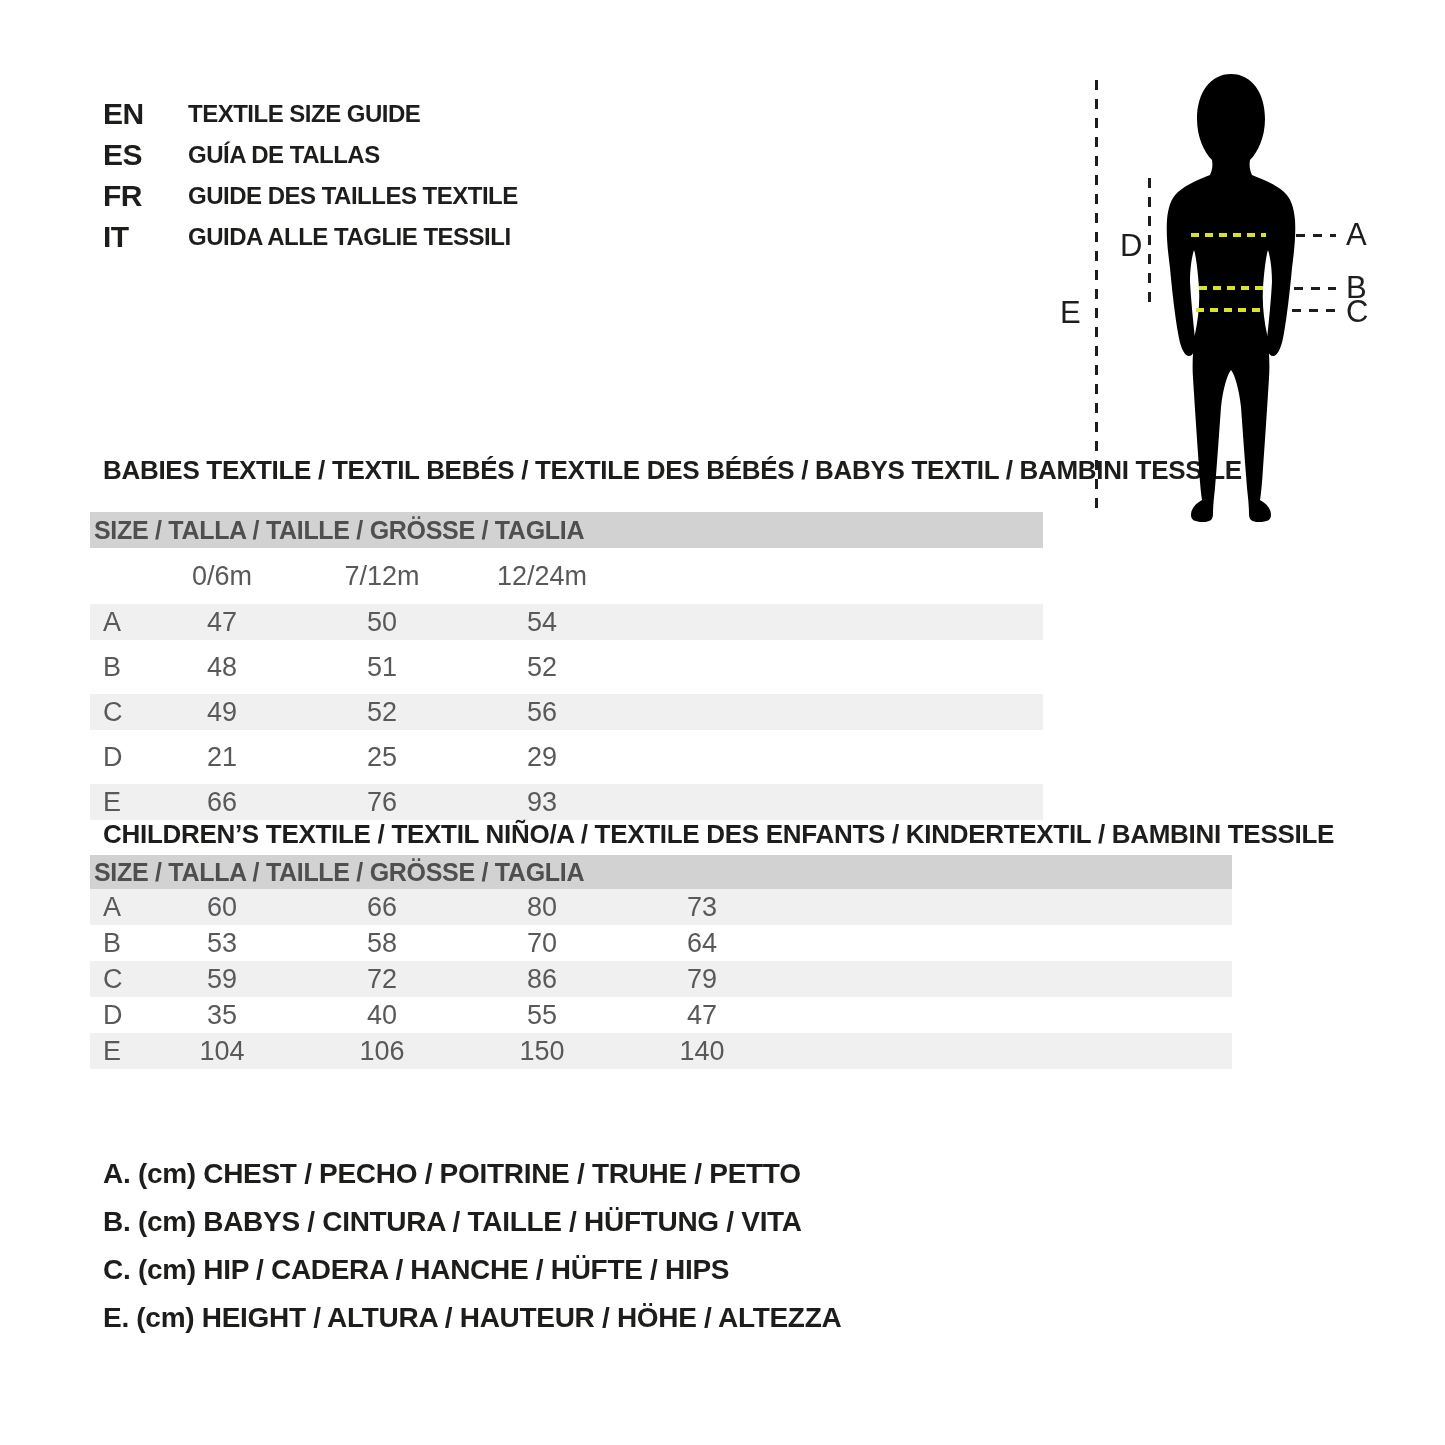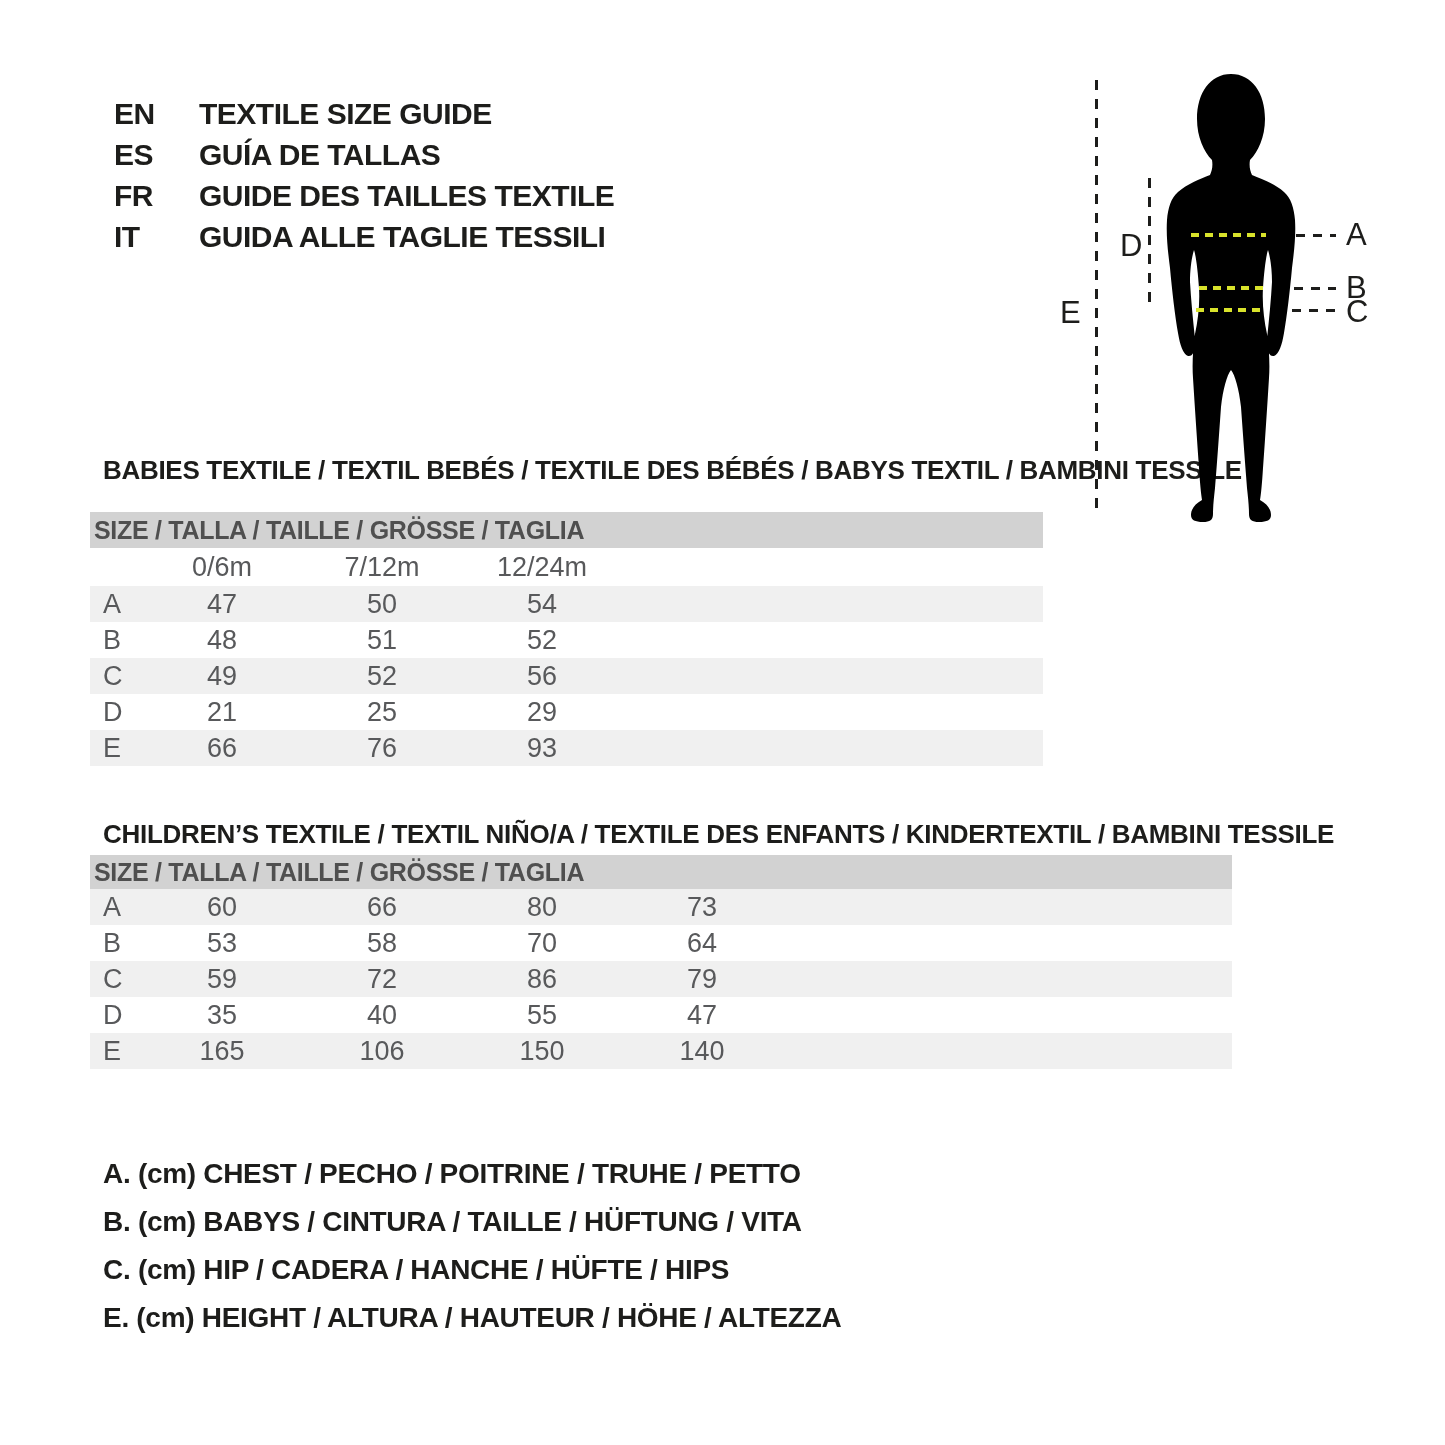--- a/index.html
+++ b/index.html
@@ -6,44 +6,44 @@
   #page{
     position:relative;
     width:1445px;height:1445px;
     background:#ffffff;
     font-family:"Liberation Sans","DejaVu Sans",sans-serif;
     color:#1d1d1b;
     overflow:hidden;
   }
   
   .lang-list{position:absolute;left:103px;top:93px;}
-  .lang-row{display:flex;height:41px;align-items:center;margin-left:11px;}
+  .lang-row{display:flex;height:41px;align-items:center;}
   .lang-code{width:85px;font-size:30px;font-weight:bold;letter-spacing:-0.5px;}
-  .lang-label{font-size:30px;font-weight:bold;letter-spacing:-0.5px;white-space:nowrap;}
+  .lang-label{font-size:24px;font-weight:bold;letter-spacing:-0.5px;white-space:nowrap;}
   
   .fig{position:absolute;left:0;top:0;}
   .vdash{position:absolute;width:3px;
     background:repeating-linear-gradient(180deg,#1d1d1b 0 10px,transparent 10px 19px);}
   .hdash-black{position:absolute;height:3px;
     background:repeating-linear-gradient(90deg,#1d1d1b 0 9px,transparent 9px 17px);}
   .hdash-yellow{position:absolute;height:4px;z-index:3;
     background:repeating-linear-gradient(90deg,#d9e32b 0 8px,transparent 8px 14px);}
   .fig-label{position:absolute;font-size:31px;color:#1d1d1b;}
   .silhouette{position:absolute;left:1158px;top:72px;z-index:2;}
   
   .section-title{position:absolute;left:103px;font-size:26px;font-weight:bold;
     letter-spacing:-0.3px;white-space:nowrap;color:#1d1d1b;}
   
   .size-bar{position:absolute;left:90px;height:36px;background:#d2d2d2;
     display:flex;align-items:center;}
   .size-bar span{padding-left:4px;font-size:25px;font-weight:bold;color:#4f4f4f;
     letter-spacing:-0.3px;white-space:nowrap;}
   .tbl{position:absolute;left:90px;}
   .tbl-row{display:grid;align-items:center;height:36px;font-size:27px;color:#58595b;}
-  .tbl-row.cols-3{grid-template-columns:52px 160px 160px 160px;}
+  .tbl-row.cols-3{grid-template-columns:52px 160px 160px 160px;margin-top:9px;}
   .tbl-row.cols-4{grid-template-columns:52px 160px 160px 160px 160px;}
   .tbl-row .lbl{padding-left:13px;}
   .tbl-row .val{text-align:center;}
   .tbl-row.striped{background:#f0f0f0;}
   .tbl-head{height:37px;background:#ffffff;}
   
   .legend{position:absolute;left:103px;top:1150px;}
   .legend div{height:48px;display:flex;align-items:center;font-size:28px;
     font-weight:bold;letter-spacing:-0.3px;white-space:nowrap;color:#1d1d1b;}
 </style>
@@ -216,21 +216,21 @@
     </div>
     <div class="tbl-row cols-4" style="width:1142px;">
       <span class="lbl">D</span>
       <span class="val">35</span>
       <span class="val">40</span>
       <span class="val">55</span>
       <span class="val">47</span>
     </div>
     <div class="tbl-row cols-4 striped" style="width:1142px;">
       <span class="lbl">E</span>
-      <span class="val">165</span>
+      <span class="val">104</span>
       <span class="val">106</span>
       <span class="val">150</span>
       <span class="val">140</span>
     </div>
   </div>
 
   <div class="legend">
     <div>A. (cm) CHEST / PECHO / POITRINE / TRUHE / PETTO</div>
     <div>B. (cm) BABYS / CINTURA / TAILLE / HÜFTUNG / VITA</div>
     <div>C. (cm) HIP / CADERA / HANCHE / HÜFTE / HIPS</div>

